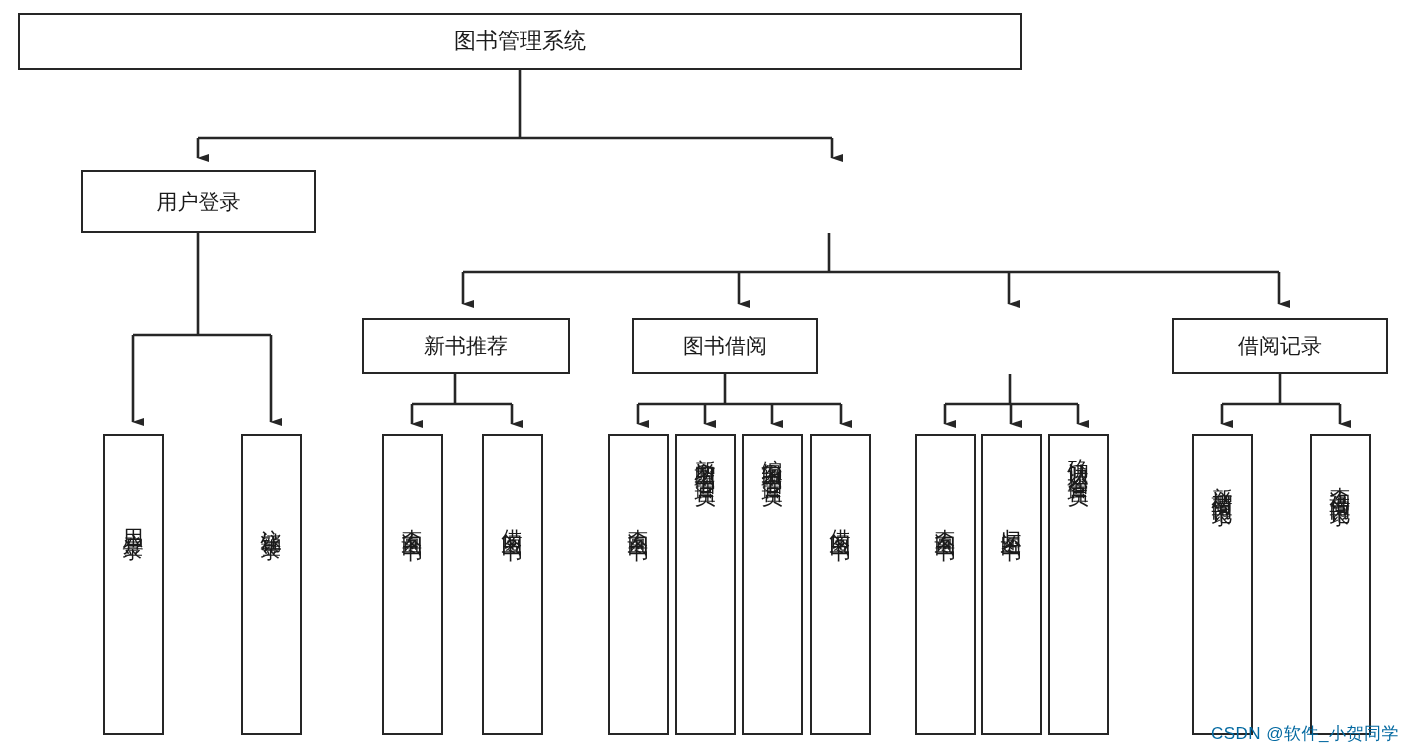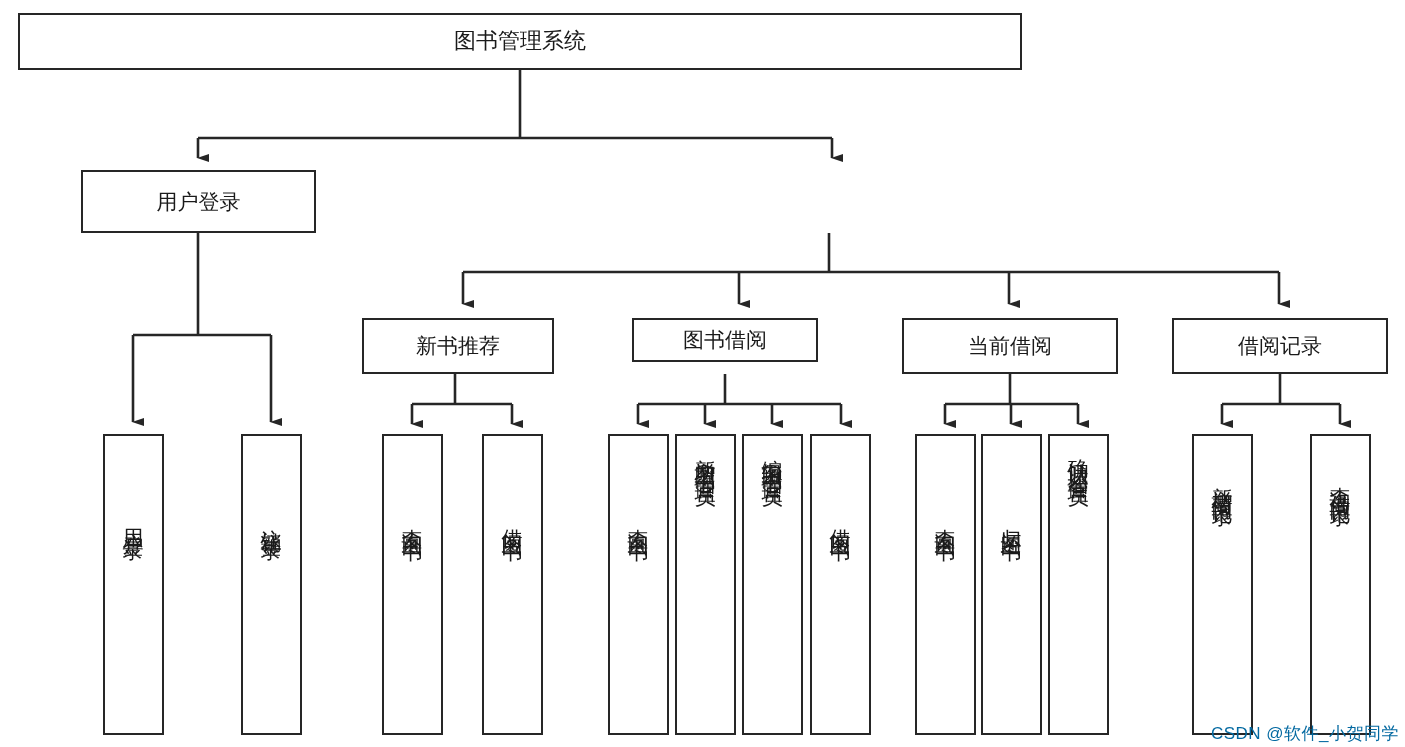--- a/index.html
+++ b/index.html
@@ -128,28 +128,25 @@
   </svg>
 
   <div class="node root horizontal" style="left:18px; top:13px; width:1004px; height:57px;">
     <span class="label">图书管理系统</span>
   </div>
 
   <div class="node horizontal" style="left:81px; top:170px; width:235px; height:63px;">
     <span class="label">用户登录</span>
   </div>
 
-  <div class="node horizontal" style="left:362px; top:318px; width:192px; height:56px;">
+  <div class="node horizontal" style="left:362px; top:318px; width:208px; height:56px;">
     <span class="label">新书推荐</span>
   </div>
-  <div class="node horizontal" style="left:632px; top:318px; width:186px; height:44px;">
+  <div class="node horizontal" style="left:632px; top:318px; width:186px; height:56px;">
     <span class="label">图书借阅</span>
-  </div>
-  <div class="node horizontal" style="left:902px; top:318px; width:216px; height:56px;">
-    <span class="label">当前借阅</span>
   </div>
   <div class="node horizontal" style="left:1172px; top:318px; width:216px; height:56px;">
     <span class="label">借阅记录</span>
   </div>
 
   <div class="node vertical mid" style="left:103px; top:434px; width:61px; height:301px;">
     <span class="label">用户登录</span>
   </div>
   <div class="node vertical mid" style="left:241px; top:434px; width:61px; height:301px;">
     <span class="label">注销登录</span>

